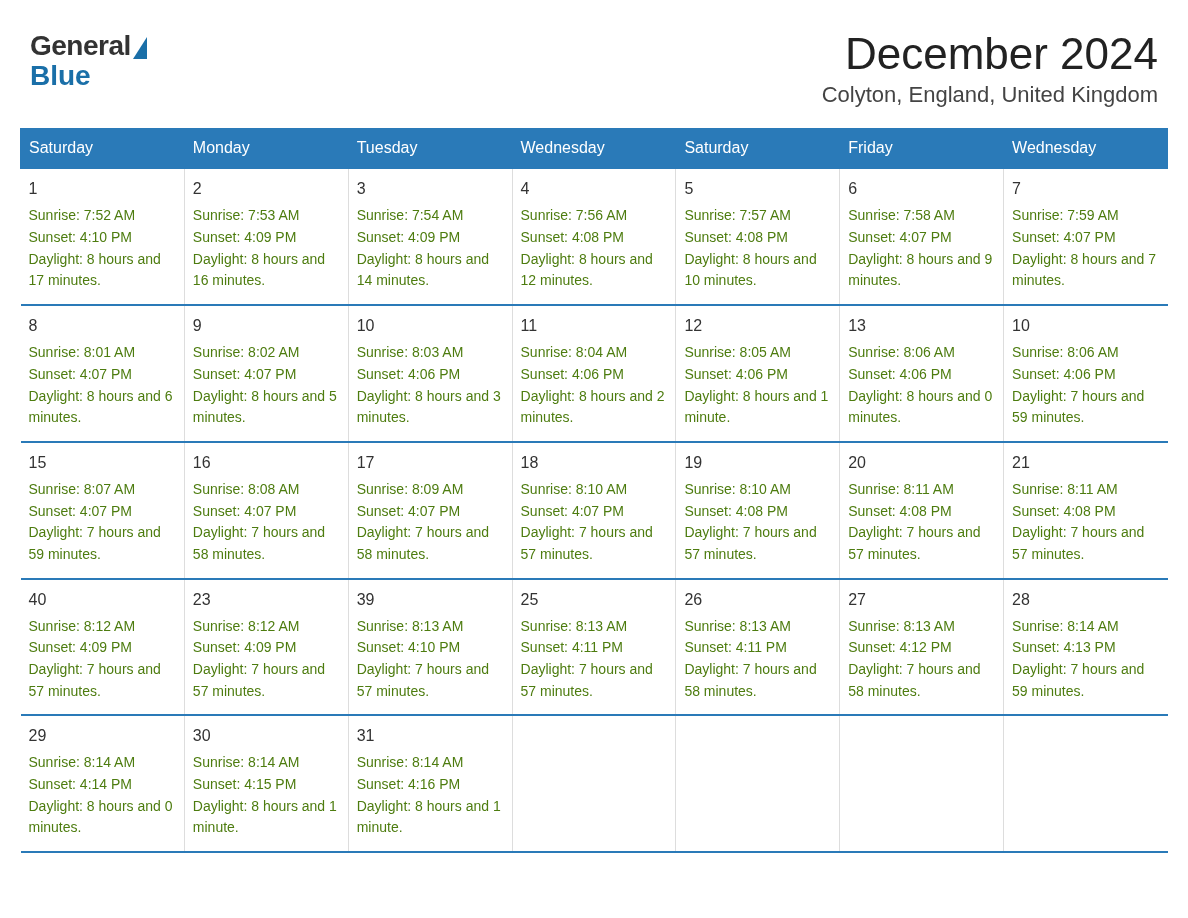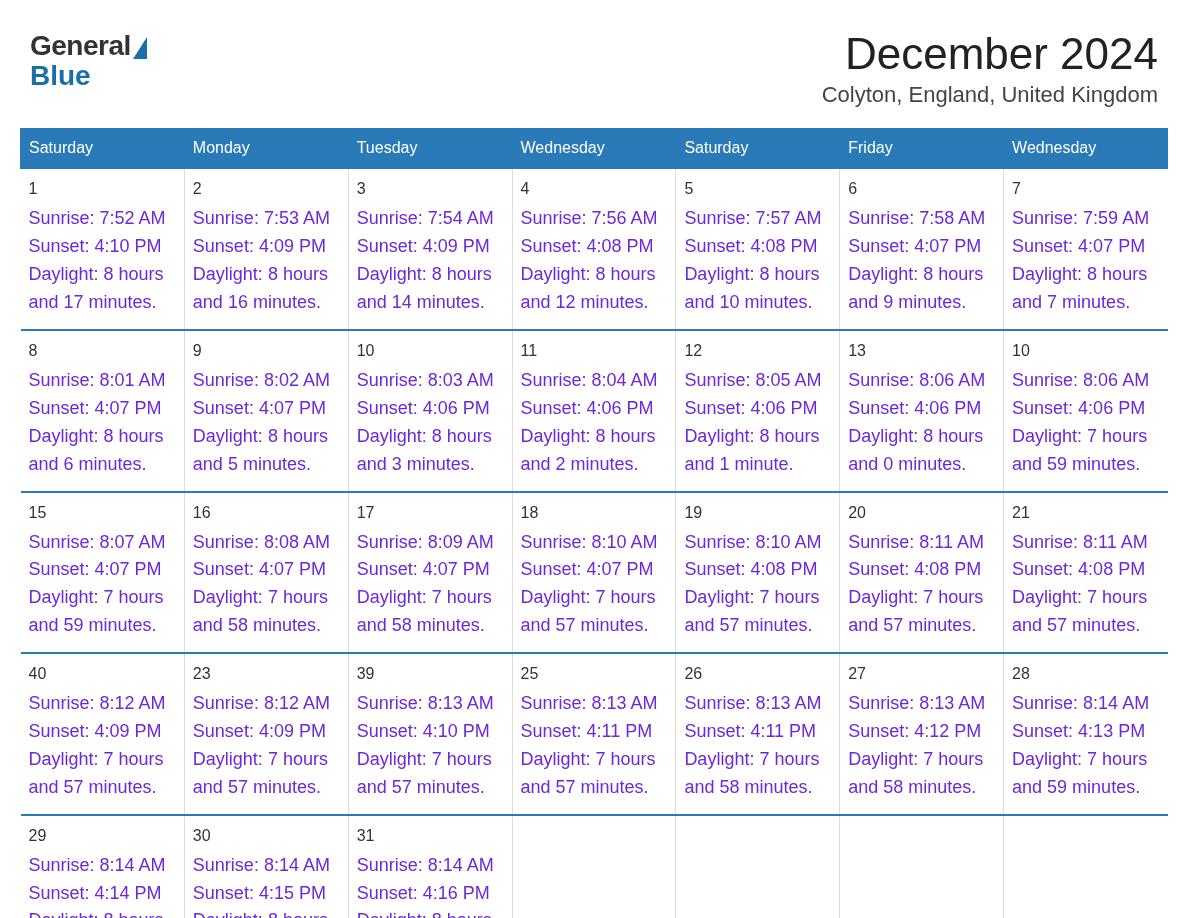--- a/index.html
+++ b/index.html
@@ -95,22 +95,22 @@
     tbody td:last-child {
       border-right: none;
     }
     .day-num {
       font-size: 16px;
       font-weight: normal;
       display: block;
       margin-bottom: 4px;
     }
     .day-info {
-      font-size: 18px;
-      color: #6d28d9;
+      font-size: 14px;
+      color: #4d7c0f;
       line-height: 1.55;
     }
     tbody tr:last-child {
       border-bottom: 2px solid #2a7ab8;
       margin-top: 40px;
     }
   </style>
 </head>
 <body>
 

